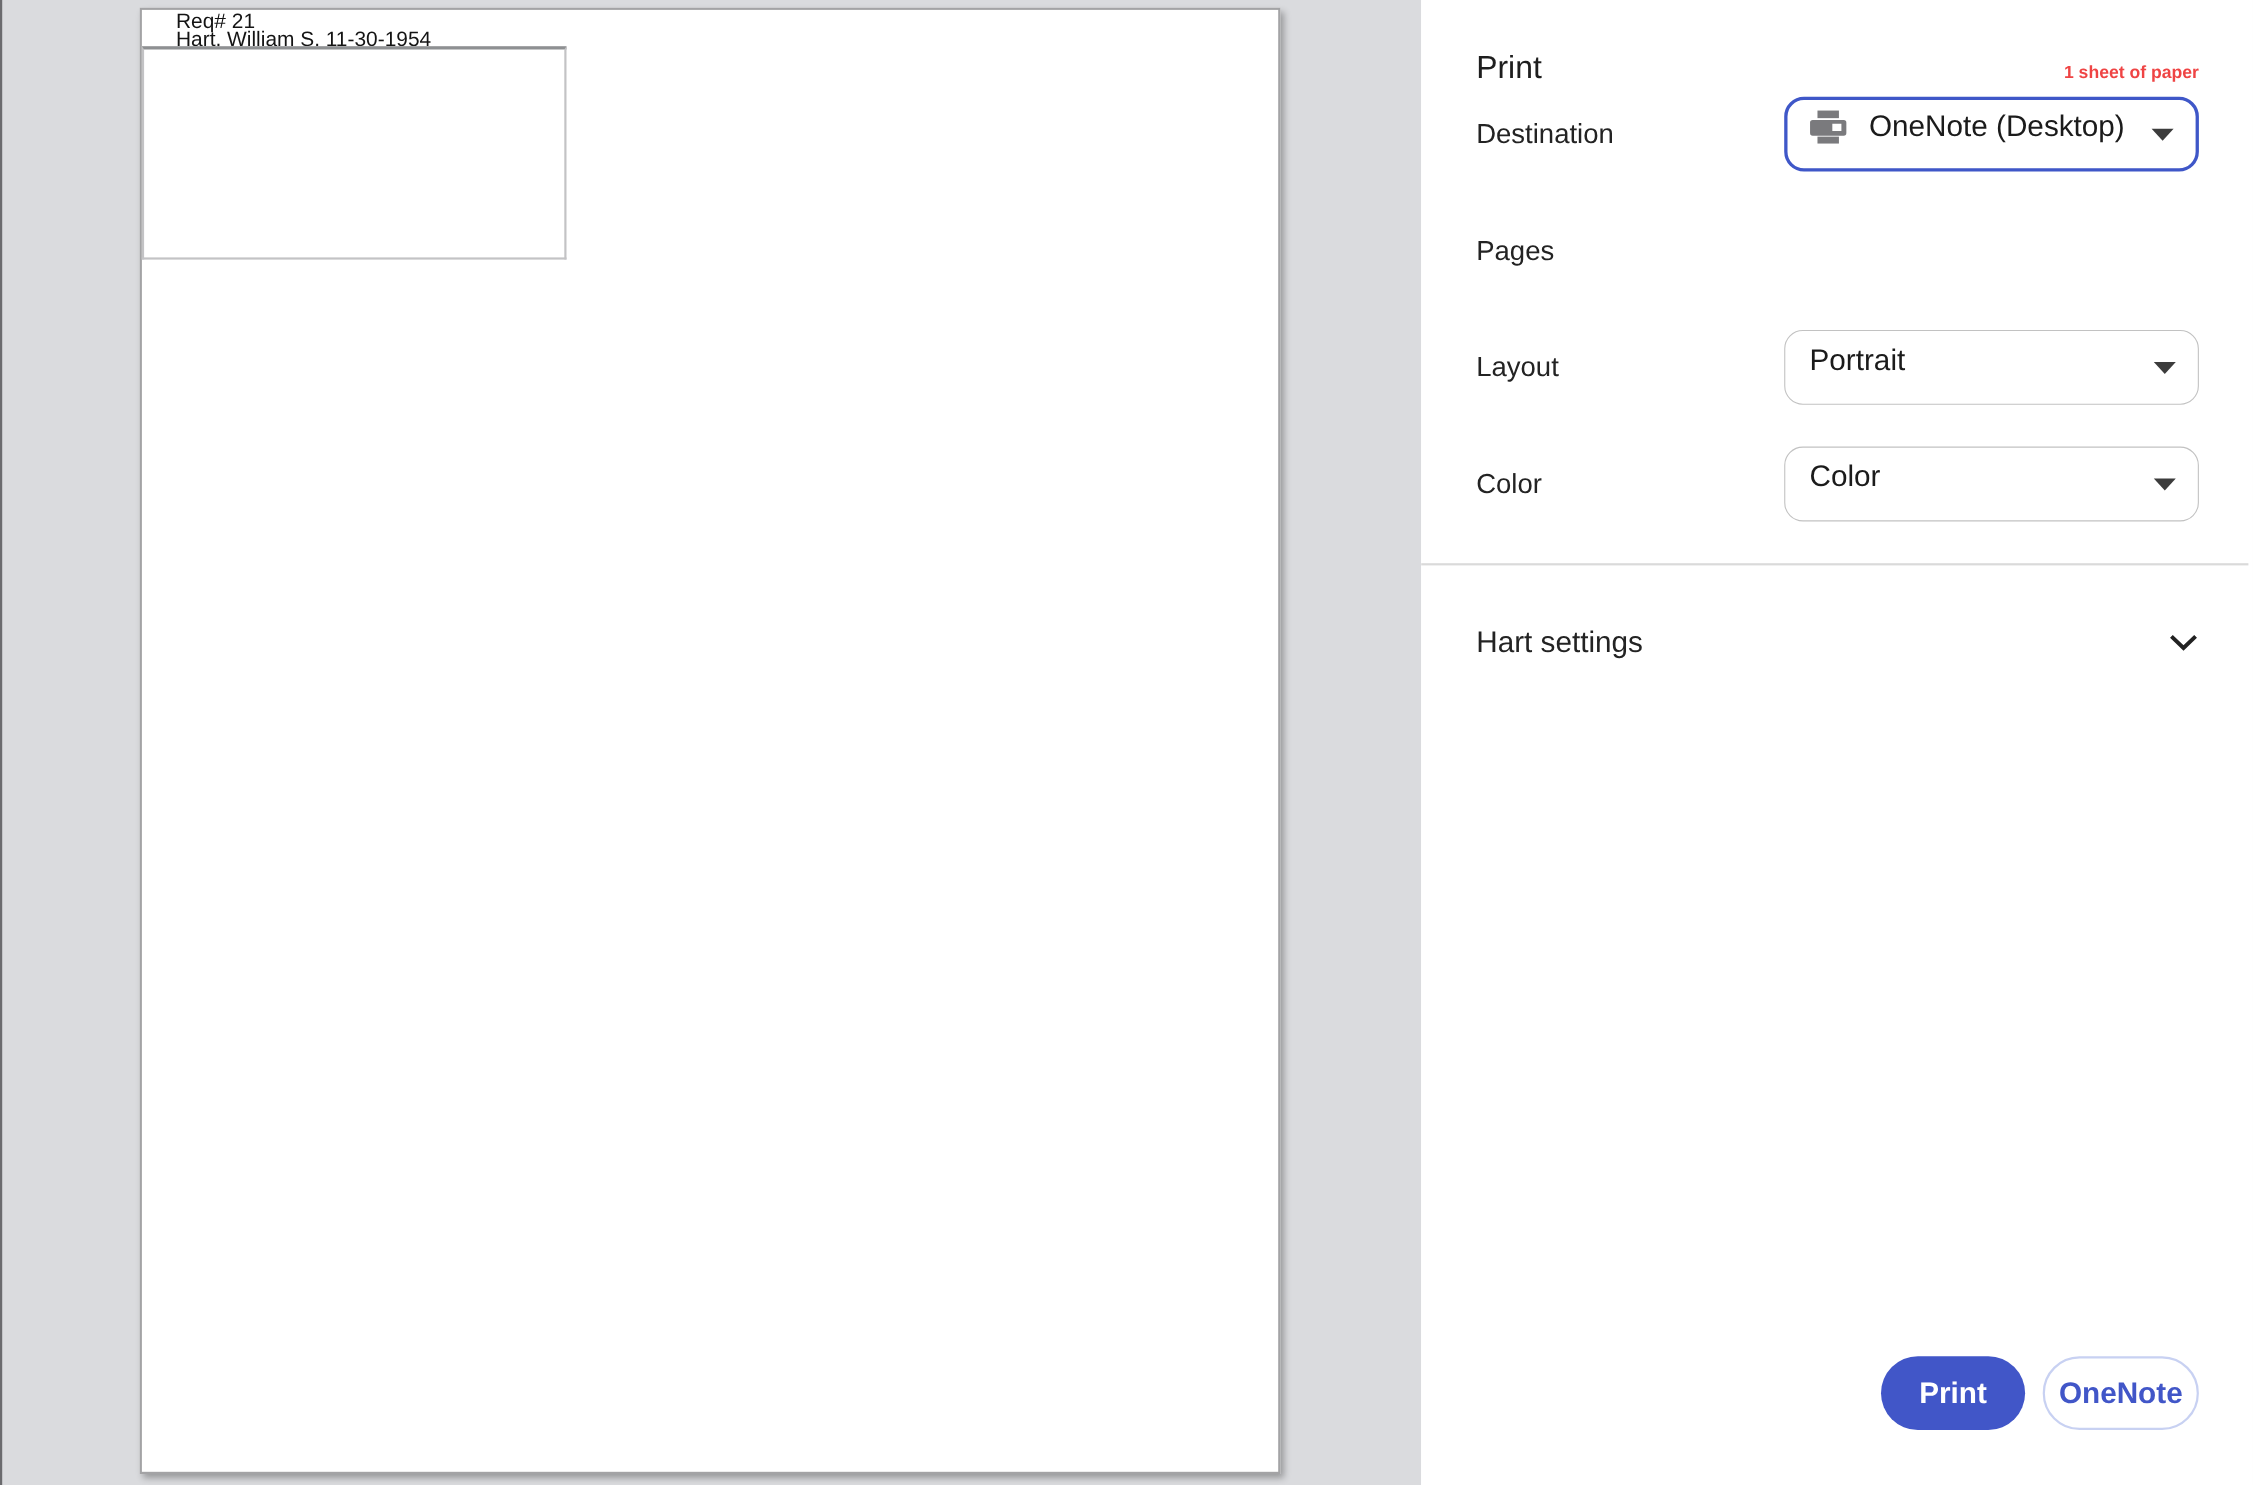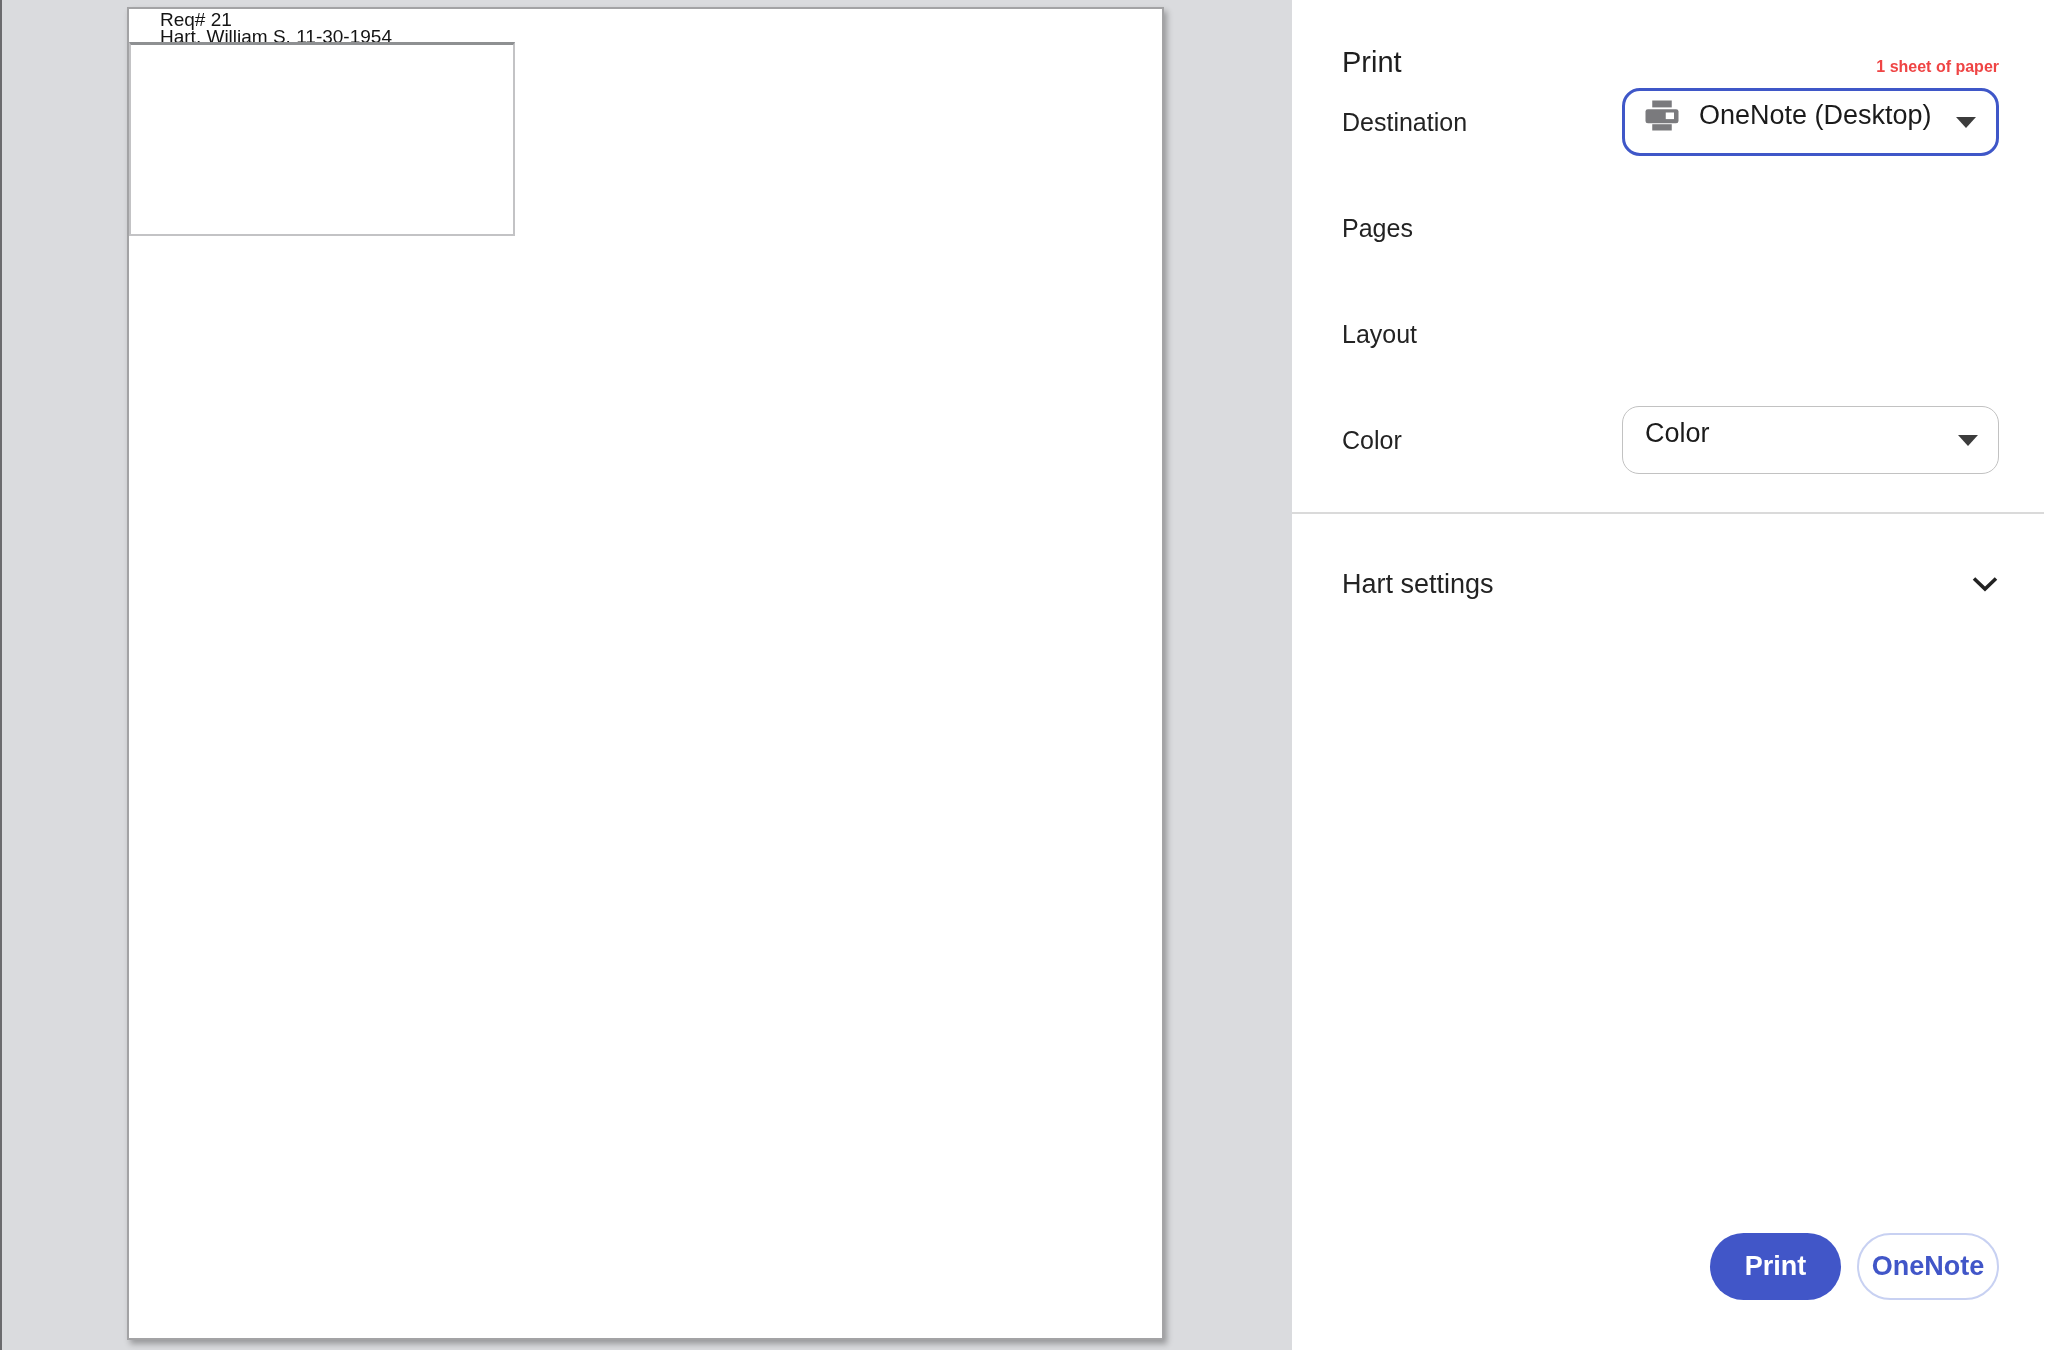--- a/index.html
+++ b/index.html
@@ -91,20 +91,24 @@
         <span class="caret"></span>
       </div>
     </div>
 
     <div class="row">
       <span class="row-label">Pages</span>
     </div>
 
     <div class="row">
       <span class="row-label">Layout</span>
+      <div class="select">
+        <span>Portrait</span>
+        <span class="caret"></span>
+      </div>
     </div>
 
     <div class="row">
       <span class="row-label">Color</span>
       <div class="select">
         <span>Color</span>
         <span class="caret"></span>
       </div>
     </div>
   </div>

